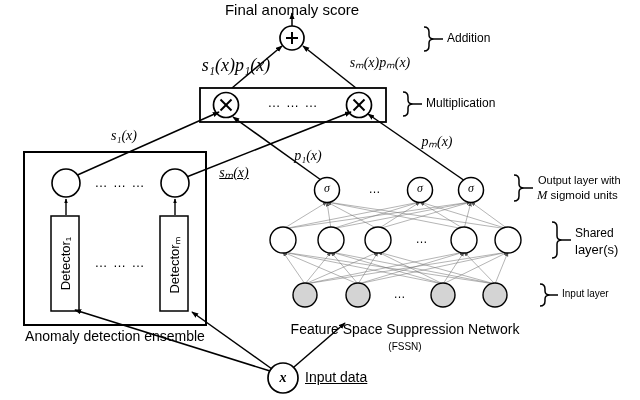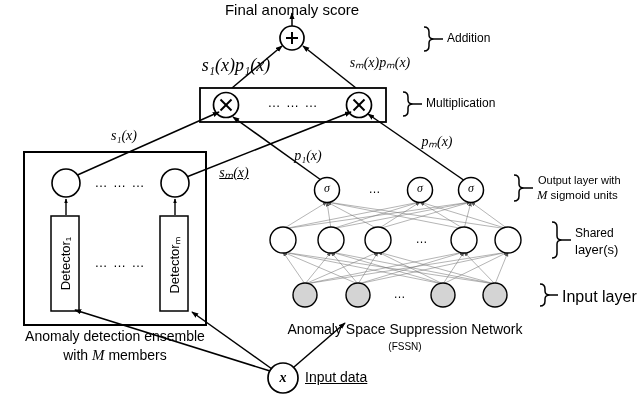--- a/index.html
+++ b/index.html
@@ -208,25 +208,22 @@
   <div class="txt ctr serif-it" style="left:283px;top:370px;font-size:14px;font-weight:bold;">x</div>
 
   <div class="txt" style="left:447px;top:32px;font-size:12px;">Addition</div>
   <div class="txt" style="left:426px;top:97px;font-size:12px;">Multiplication</div>
   <div class="txt" style="left:538px;top:174px;font-size:11px;text-align:right;">Output layer with</div>
   <div class="txt" style="left:537px;top:188px;font-size:11.5px;">
     <span class="serif-it" style="font-size:12.5px;">M</span><span> sigmoid units</span>
   </div>
   <div class="txt" style="left:575px;top:227px;font-size:12px;">Shared</div>
   <div class="txt" style="left:575px;top:243px;font-size:13px;">layer(s)</div>
-  <div class="txt" style="left:562px;top:288px;font-size:16px;">Input layer</div>
+  <div class="txt" style="left:562px;top:288px;font-size:10px;">Input layer</div>
 
   <div class="txt ctr" style="left:115px;top:329px;font-size:14px;">Anomaly detection ensemble</div>
-  <div class="txt ctr" style="left:115px;top:347px;font-size:14px;">
-    <span>with </span><span class="serif-it" style="font-size:15px;">M</span><span> members</span>
-  </div>
-
-  <div class="txt ctr" style="left:405px;top:322px;font-size:14px;">Anomaly Space Suppression Network</div>
+
+  <div class="txt ctr" style="left:405px;top:322px;font-size:14px;">Feature Space Suppression Network</div>
   <div class="txt ctr" style="left:405px;top:341px;font-size:10px;">(FSSN)</div>
 
   <div class="txt" style="left:305px;top:370px;font-size:14px;text-decoration:underline;">Input data</div>
 
 </div>
 
 </body></html>

